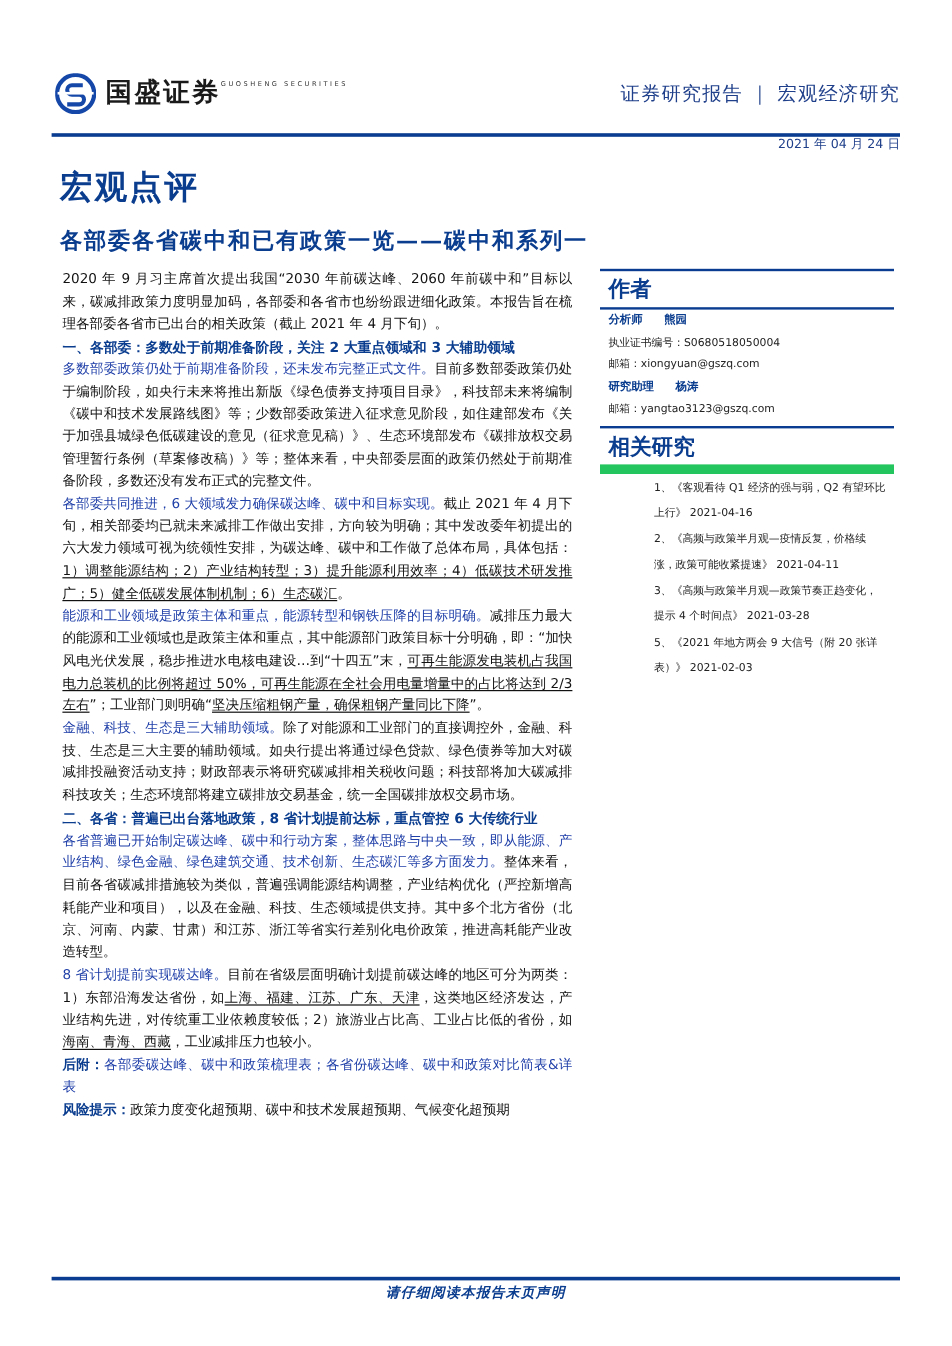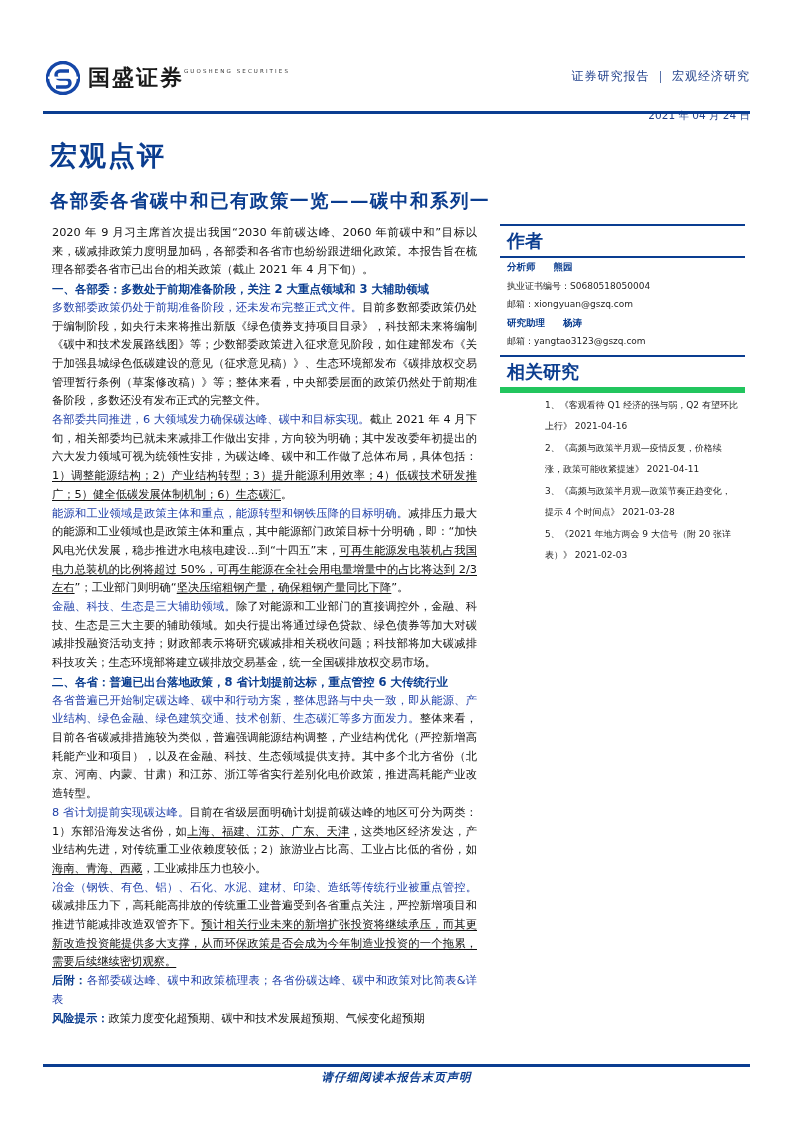--- a/index.html
+++ b/index.html
@@ -7,39 +7,39 @@
     width: 793px; height: 1122px; background: #ffffff;
     font-family: "DejaVu Sans", "Liberation Sans", sans-serif;
     color: #111; position: relative; overflow: hidden;
   }
   .logo { position: absolute; left: 46px; top: 61px; display: flex; align-items: center; }
   .logo-mark { width: 34px; height: 34px; }
   .logo-text { margin-left: 8px; display: flex; flex-direction: row; }
   .logo-cn { font-size: 22px; font-weight: bold; color: #1a1a1a; letter-spacing: 2px; line-height: 24px; }
   .logo-en { font-size: 5.5px; color: #333; letter-spacing: 2.1px; margin-top: 2px; }
   .header-right { position: absolute; right: 43px; top: 68px; text-align: right; }
-  .header-type { font-size: 12px; color: #1f3f8a; letter-spacing: 1px; }
+  .header-type { font-size: 16px; color: #1f3f8a; letter-spacing: 1px; }
   .header-date { font-size: 10.5px; color: #1f3f8a; margin-top: 24px; }
   .top-rule { position: absolute; left: 43px; right: 43px; top: 111px; height: 3px; background: #0a3d91; }
   .section-title { position: absolute; left: 50px; top: 138px; font-size: 27px; font-family: "DejaVu Serif", serif; font-weight: bold; color: #0b3d8f; letter-spacing: 2px; }
   .report-title { position: absolute; left: 50px; top: 188px; font-size: 18.5px; font-family: "DejaVu Serif", serif; font-weight: bold; color: #0b3d8f; letter-spacing: 1.5px; }
 
   .main { position: absolute; left: 52px; top: 224px; width: 425px; font-size: 11.3px; line-height: 18.7px; text-align: justify; }
   .main p { margin: 0; }
   .blue { color: #1f3fa8; }
   .heading { color: #0b3d8f; font-weight: bold; font-size: 11.5px; }
   .u { text-decoration: underline; text-underline-offset: 2px; }
   .bold-blue { color: #0b3d8f; font-weight: bold; }
 
   .side { position: absolute; left: 500px; top: 224px; width: 245px; }
   .side-head { border-top: 2px solid #0a3d91; border-bottom: 2px solid #0a3d91; padding: 3px 7px; font-size: 18px; font-weight: bold; color: #0b3d8f; font-family: "DejaVu Serif", serif; }
   .side-line { font-size: 9px; color: #222; padding: 0 7px; line-height: 18.5px; }
   .side-line.bold { font-weight: bold; color: #0b3d8f; font-size: 9.5px; }
   .side-line.bold span { margin-right: 18px; }
-  .side-head.second { margin-top: 4px; border-bottom: 6px solid #22c55e; }
+  .side-head.second { margin-top: 4px; border-bottom: 8px solid #22c55e; }
   .rel-list { padding: 2px 7px 0 7px; margin-left: 38px; }
   .rel-item { font-size: 9px; line-height: 21.5px; color: #222; }
 
   .bottom-rule { position: absolute; left: 43px; right: 43px; top: 1064px; height: 3px; background: #0a3d91; }
   .footer { position: absolute; left: 0; right: 0; top: 1070px; text-align: center; font-size: 11.5px; font-style: italic; font-weight: bold; color: #0b3d8f; letter-spacing: 1px; }
 </style>
 </head>
 <body>
 
 <div class="logo">
@@ -67,21 +67,20 @@
 <div class="main">
   <p>2020 年 9 月习主席首次提出我国“2030 年前碳达峰、2060 年前碳中和”目标以来，碳减排政策力度明显加码，各部委和各省市也纷纷跟进细化政策。本报告旨在梳理各部委各省市已出台的相关政策（截止 2021 年 4 月下旬）。</p>
   <p class="heading">一、各部委：多数处于前期准备阶段，关注 2 大重点领域和 3 大辅助领域</p>
   <p><span class="blue">多数部委政策仍处于前期准备阶段，还未发布完整正式文件。</span><span>目前多数部委政策仍处于编制阶段，如央行未来将推出新版《绿色债券支持项目目录》，科技部未来将编制《碳中和技术发展路线图》等；少数部委政策进入征求意见阶段，如住建部发布《关于加强县城绿色低碳建设的意见（征求意见稿）》、生态环境部发布《碳排放权交易管理暂行条例（草案修改稿）》等；整体来看，中央部委层面的政策仍然处于前期准备阶段，多数还没有发布正式的完整文件。</span></p>
   <p><span class="blue">各部委共同推进，6 大领域发力确保碳达峰、碳中和目标实现。</span><span>截止 2021 年 4 月下旬，相关部委均已就未来减排工作做出安排，方向较为明确；其中发改委年初提出的六大发力领域可视为统领性安排，为碳达峰、碳中和工作做了总体布局，具体包括：</span><span class="u">1）调整能源结构；2）产业结构转型；3）提升能源利用效率；4）低碳技术研发推广；5）健全低碳发展体制机制；6）生态碳汇</span><span>。</span></p>
   <p><span class="blue">能源和工业领域是政策主体和重点，能源转型和钢铁压降的目标明确。</span><span>减排压力最大的能源和工业领域也是政策主体和重点，其中能源部门政策目标十分明确，即：“加快风电光伏发展，稳步推进水电核电建设…到“十四五”末，</span><span class="u">可再生能源发电装机占我国电力总装机的比例将超过 50%，可再生能源在全社会用电量增量中的占比将达到 2/3 左右</span><span>”；工业部门则明确“</span><span class="u">坚决压缩粗钢产量，确保粗钢产量同比下降</span><span>”。</span></p>
   <p><span class="blue">金融、科技、生态是三大辅助领域。</span><span>除了对能源和工业部门的直接调控外，金融、科技、生态是三大主要的辅助领域。如央行提出将通过绿色贷款、绿色债券等加大对碳减排投融资活动支持；财政部表示将研究碳减排相关税收问题；科技部将加大碳减排科技攻关；生态环境部将建立碳排放交易基金，统一全国碳排放权交易市场。</span></p>
   <p class="heading">二、各省：普遍已出台落地政策，8 省计划提前达标，重点管控 6 大传统行业</p>
   <p><span class="blue">各省普遍已开始制定碳达峰、碳中和行动方案，整体思路与中央一致，即从能源、产业结构、绿色金融、绿色建筑交通、技术创新、生态碳汇等多方面发力。</span><span>整体来看，目前各省碳减排措施较为类似，普遍强调能源结构调整，产业结构优化（严控新增高耗能产业和项目），以及在金融、科技、生态领域提供支持。其中多个北方省份（北京、河南、内蒙、甘肃）和江苏、浙江等省实行差别化电价政策，推进高耗能产业改造转型。</span></p>
   <p><span class="blue">8 省计划提前实现碳达峰。</span><span>目前在省级层面明确计划提前碳达峰的地区可分为两类：1）东部沿海发达省份，如</span><span class="u">上海、福建、江苏、广东、天津</span><span>，这类地区经济发达，产业结构先进，对传统重工业依赖度较低；2）旅游业占比高、工业占比低的省份，如</span><span class="u">海南、青海、西藏</span><span>，工业减排压力也较小。</span></p>
-  <p><span class="blue">冶金（钢铁、有色、铝）、石化、水泥、建材、印染、造纸等传统行业被重点管控。</span><span>碳减排压力下，高耗能高排放的传统重工业普遍受到各省重点关注，严控新增项目和推进节能减排改造双管齐下。</span><span class="u">预计相关行业未来的新增扩张投资将继续承压，而其更新改造投资能提供多大支撑，从而环保政策是否会成为今年制造业投资的一个拖累，需要后续继续密切观察。</span></p>
   <p><span class="bold-blue">后附：</span><span class="blue">各部委碳达峰、碳中和政策梳理表；各省份碳达峰、碳中和政策对比简表&amp;详表</span></p>
   <p><span class="bold-blue">风险提示：</span><span>政策力度变化超预期、碳中和技术发展超预期、气候变化超预期</span></p>
 </div>
 
 <div class="side">
   <div class="side-head">作者</div>
   <div class="side-line bold"><span>分析师</span><span>熊园</span></div>
   <div class="side-line">执业证书编号：S0680518050004</div>
   <div class="side-line">邮箱：xiongyuan@gszq.com</div>
   <div class="side-line bold"><span>研究助理</span><span>杨涛</span></div>

